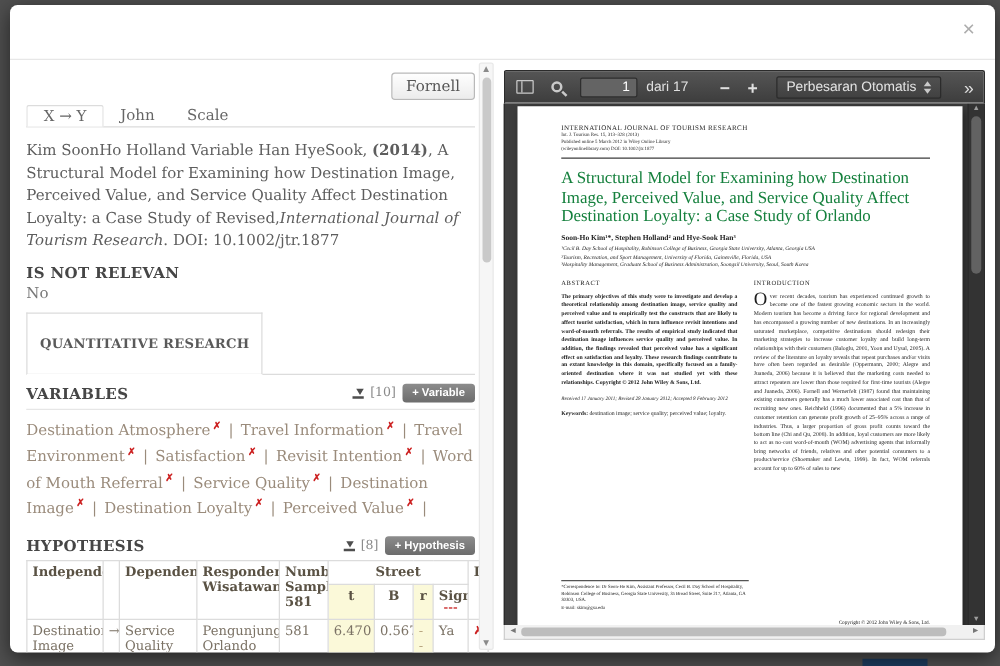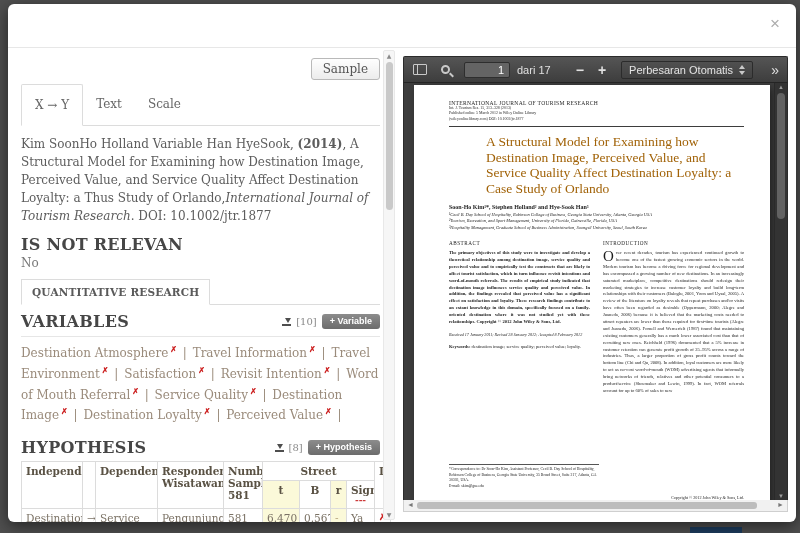--- a/index.html
+++ b/index.html
@@ -18,32 +18,32 @@
   .left-pane { width:388px; position:relative; padding:8px 16px 0 13px; overflow:hidden; }
   .lp-scrollbar { position:absolute; top:2px; right:1px; bottom:2px; width:12px; background:#f6f6f6; border:1px solid #e8e8e8; border-radius:2px; }
   .lp-scrollbar .arrow { position:absolute; left:0; width:10px; text-align:center; font-size:6px; color:#8a8a8a; }
   .lp-scrollbar .up { top:1px; } .lp-scrollbar .down { bottom:1px; }
   .lp-thumb { position:absolute; top:11px; left:2px; width:7px; height:148px; background:#c9c9c9; border-radius:4px; }
 
   .reload-row { text-align:right; margin:2px 0 4px; }
   .reload-btn { display:inline-block; border:1px solid #b9b9b9; border-radius:3px; background:linear-gradient(#fefefe,#ececec); padding:3px 11px; font-size:12px; color:#555; cursor:pointer; }
 
   .view-tabs { display:flex; border-bottom:1px solid #dcdcdc; }
-  .view-tab { padding:13px 13px; font-size:12px; color:#666; cursor:pointer; }
+  .view-tab { padding:1px 13px; font-size:12px; color:#666; cursor:pointer; }
   .view-tab.active { border:1px solid #dcdcdc; border-bottom:1px solid #fff; margin-bottom:-1px; border-radius:2px 2px 0 0; }
 
   .citation { font-size:12px; color:#5d5d5d; line-height:1.5; margin:9px 0 10px; }
   .citation .year { font-weight:bold; }
   .citation .journal { font-style:italic; }
 
-  .section-heading { font-size:16px; font-weight:bold; color:#464646; letter-spacing:.3px; }
+  .section-heading { font-size:12px; font-weight:bold; color:#464646; letter-spacing:.3px; }
   .relevance-value { font-size:12px; color:#787878; margin:2px 0 9px; }
 
   .research-tabs { display:flex; border-bottom:1px solid #dcdcdc; }
-  .research-tab { padding:6px 10px; font-size:10.5px; font-weight:bold; color:#5a5a5a; letter-spacing:.2px; cursor:pointer; }
+  .research-tab { padding:18px 10px; font-size:10.5px; font-weight:bold; color:#5a5a5a; letter-spacing:.2px; cursor:pointer; }
   .research-tab.active { border:1px solid #dcdcdc; border-bottom:1px solid #fff; margin-bottom:-1px; }
 
   .row-head { display:flex; align-items:center; padding:7px 0 5px; border-bottom:1px solid #e6e6e6; }
   .row-head .spacer { flex:1; }
   .dl-icon { display:inline-block; width:11px; cursor:pointer; }
   .dl-icon .dl-arrow { display:block; margin:0 auto; width:0; height:0; border-left:3px solid transparent; border-right:3px solid transparent; border-top:5px solid #4e4e4e; }
   .dl-icon .dl-base { display:block; height:2px; background:#4e4e4e; margin-top:1px; width:9px; }
   .count-badge { font-size:10px; color:#8a8a8a; margin:0 5px 0 3px; }
   .pill-btn { background:linear-gradient(#8c8c8c,#6c6c6c); color:#fff; font-size:9px; font-weight:bold; padding:2px 8px 3px; border-radius:3px; font-family:"Liberation Sans",sans-serif; cursor:pointer; white-space:nowrap; }
 
@@ -88,21 +88,21 @@
 
   .pdf-hscroll { height:12px; background:#f1f1f1; border:1px solid #cfcfcf; border-top:none; position:relative; flex:none; }
   .pdf-hscroll .arrow { position:absolute; top:1px; font-size:7px; color:#777; }
   .pdf-hscroll .left { left:3px; } .pdf-hscroll .right { right:3px; }
   .pdf-hthumb { position:absolute; left:13px; right:30px; top:2px; bottom:2px; background:#bdbdbd; border-radius:3px; }
 
   .pdf-page { position:absolute; left:10px; top:2px; width:356px; height:420px; background:#fff; box-shadow:3px 3px 8px rgba(0,0,0,.45); padding:15px 26px 0 35px; font-family:"Liberation Serif",serif; color:#1d1d1d; }
   .pj-header { font-size:5.6px; letter-spacing:.3px; }
   .pj-meta { font-size:3.9px; line-height:1.35; color:#2c2c2c; }
   .pj-rule { border-top:1px solid #3d3d3d; margin:4px 0 7px; }
-  .pj-title { font-size:13.5px; line-height:1.17; color:#a16207; margin-bottom:7px;margin-left:37px; }
+  .pj-title { font-size:13.5px; line-height:1.17; color:#15803d; margin-bottom:7px; }
   .pj-authors { font-size:6px; font-weight:bold; margin-bottom:2px; }
   .pj-affil { font-size:4.4px; font-style:italic; line-height:1.45; }
   .pj-cols { display:flex; gap:13px; margin-top:9px; }
   .pj-col { flex:1; min-width:0; overflow:hidden; }
   .pj-h2 { font-size:5.2px; letter-spacing:.5px; margin-bottom:4px; font-weight:normal; }
   .pj-abstract { font-size:4.6px; font-weight:bold; line-height:1.5; text-align:justify; }
   .pj-received { font-size:4.1px; font-style:italic; line-height:1.45; margin-top:6px; }
   .pj-keywords { font-size:4.6px; margin-top:6px; line-height:1.5; }
   .pj-keywords .kw { font-weight:bold; }
   .pj-intro { font-size:4.6px; line-height:1.5; text-align:justify; }
@@ -117,30 +117,30 @@
 
 <div class="modal">
   <div class="modal-header">
     <span class="modal-close">×</span>
   </div>
 
   <div class="modal-body">
 
     <div class="left-pane">
       <div class="reload-row">
-        <span class="reload-btn">Sample</span>
+        <span class="reload-btn">Fornell</span>
       </div>
 
       <div class="view-tabs">
         <span class="view-tab active">X → Y</span>
-        <span class="view-tab">Text</span>
+        <span class="view-tab">John</span>
         <span class="view-tab">Scale</span>
       </div>
 
-      <p class="citation"><span>Kim SoonHo Holland Variable Han HyeSook, </span><span class="year">(2014)</span><span>, A Structural Model for Examining how Destination Image, Perceived Value, and Service Quality Affect Destination Loyalty: a Thus Study of Orlando,</span><span class="journal">International Journal of Tourism Research</span><span>. DOI: 10.1002/jtr.1877</span></p>
+      <p class="citation"><span>Kim SoonHo Holland Variable Han HyeSook, </span><span class="year">(2014)</span><span>, A Structural Model for Examining how Destination Image, Perceived Value, and Service Quality Affect Destination Loyalty: a Case Study of Revised,</span><span class="journal">International Journal of Tourism Research</span><span>. DOI: 10.1002/jtr.1877</span></p>
 
       <div class="section-heading">IS NOT RELEVAN</div>
       <div class="relevance-value">No</div>
 
       <div class="research-tabs">
         <span class="research-tab active">QUANTITATIVE RESEARCH</span>
       </div>
 
       <div class="row-head">
         <span class="section-heading">VARIABLES</span>

